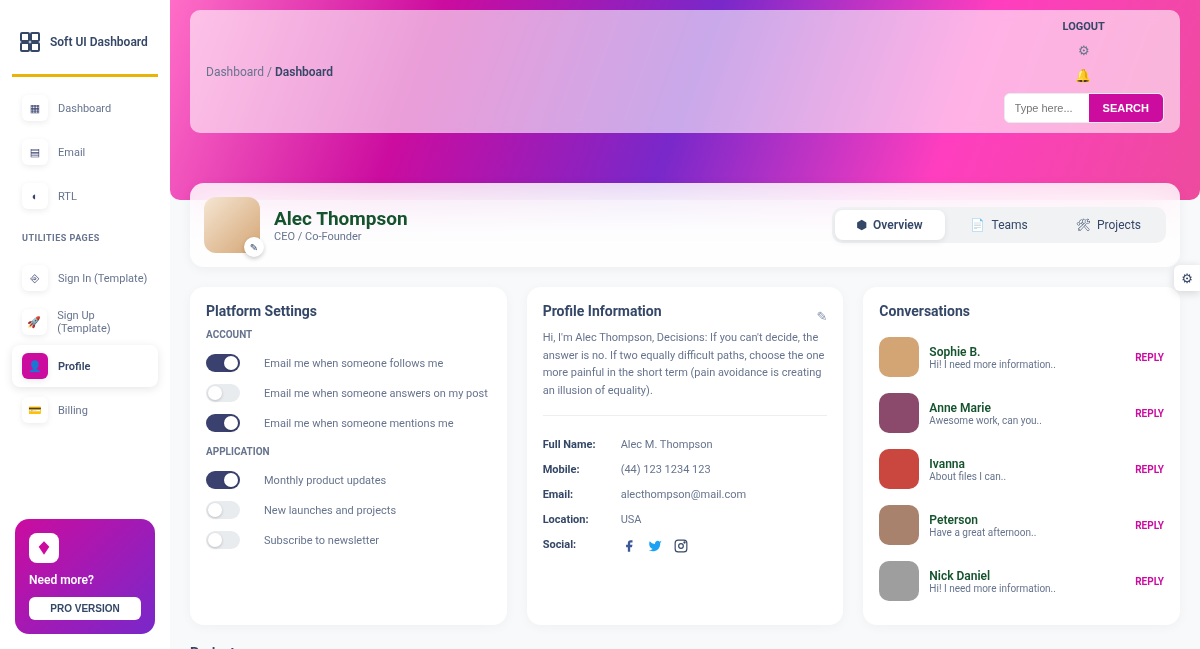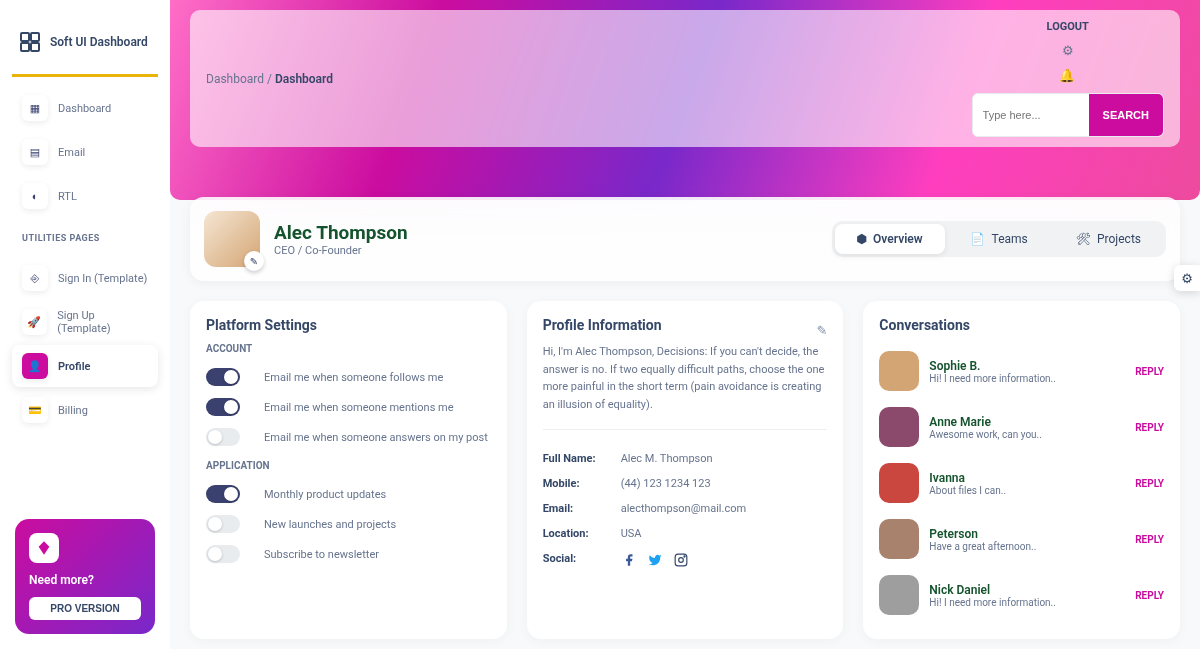--- a/index.html
+++ b/index.html
@@ -20,21 +20,21 @@
 .promo-btn { display: block; background: #fff; color: #344767; border-radius: 6px; padding: 6px; font-size: 10px; font-weight: 700; text-align: center; cursor: pointer; border: none; width: 100%; }
 
 .main { margin-left: 170px; padding: 0 20px 20px; }
 .topbar { background: rgba(255,255,255,0.6); backdrop-filter: blur(6px); border-radius: 10px; padding: 10px 16px; margin: 10px 0; display: flex; align-items: center; justify-content: space-between; }
 .breadcrumb { font-size: 12px; color: #67748e; }
 .breadcrumb .current { color: #344767; font-weight: 600; }
 .top-right { display: flex; align-items: center; gap: 10px; flex-direction: column; }
 .logout { font-size: 11px; font-weight: 700; color: #344767; cursor: pointer; }
 .top-icon { color: #67748e; cursor: pointer; font-size: 13px; }
 .search-box { display: flex; background: #fff; border-radius: 6px; overflow: hidden; border: 1px solid #e9ecef; }
-.search-input { border: none; padding: 15px 10px; font-size: 11px; outline: none; width: 116px; }
+.search-input { border: none; padding: 8px 10px; font-size: 11px; outline: none; width: 84px; }
 .search-btn { background: #cb0c9f; color: #fff; border: none; padding: 6px 14px; font-size: 11px; font-weight: 700; cursor: pointer; }
 
 .hero-bg { position: absolute; top: 0; left: 170px; right: 0; height: 200px; background: linear-gradient(110deg, #ff6ec7 0%, #cb0c9f 25%, #7928ca 50%, #ff3ebf 75%, #ed4b9e 100%); z-index: -1; border-radius: 0 0 10px 10px; }
 .profile-header { background: rgba(255,255,255,0.8); backdrop-filter: blur(20px); border-radius: 14px; padding: 14px; display: flex; align-items: center; justify-content: space-between; margin-top: 50px; box-shadow: 0 2px 12px rgba(0,0,0,0.05); }
 .profile-left { display: flex; align-items: center; gap: 14px; }
 .avatar-wrap { position: relative; }
 .avatar { width: 56px; height: 56px; border-radius: 12px; background: linear-gradient(135deg,#f5e6d3,#d4a574); }
 .avatar-edit { position: absolute; bottom: -4px; right: -4px; width: 20px; height: 20px; background: #fff; border-radius: 50%; display: flex; align-items: center; justify-content: center; font-size: 10px; box-shadow: 0 2px 4px rgba(0,0,0,0.2); cursor: pointer; }
 .profile-name { font-size: 19px; font-weight: 700; color: #14532d; }
 .profile-role { font-size: 11px; color: #67748e; }
@@ -184,26 +184,26 @@
   <div class="cards-row">
     <div class="card">
       <div class="card-title">Platform Settings</div>
       <div class="sub-label">ACCOUNT</div>
       <div id="account-settings">
           <div class="setting-row">
             <div class="toggle on"></div>
             <span class="setting-text">Email me when someone follows me</span>
           </div>
           <div class="setting-row">
+            <div class="toggle "></div>
+            <span class="setting-text">Email me when someone answers on my post</span>
+          </div>
+          <div class="setting-row">
             <div class="toggle on"></div>
             <span class="setting-text">Email me when someone mentions me</span>
-          </div>
-          <div class="setting-row">
-            <div class="toggle "></div>
-            <span class="setting-text">Email me when someone answers on my post</span>
           </div>
         </div>
       <div class="sub-label">APPLICATION</div>
       <div id="app-settings">
           <div class="setting-row">
             <div class="toggle on"></div>
             <span class="setting-text">Monthly product updates</span>
           </div>
           <div class="setting-row">
             <div class="toggle "></div>

